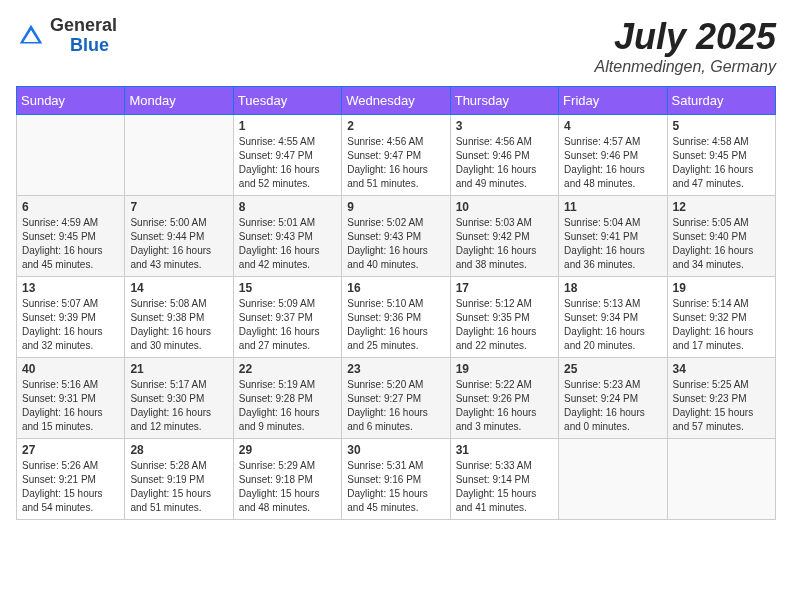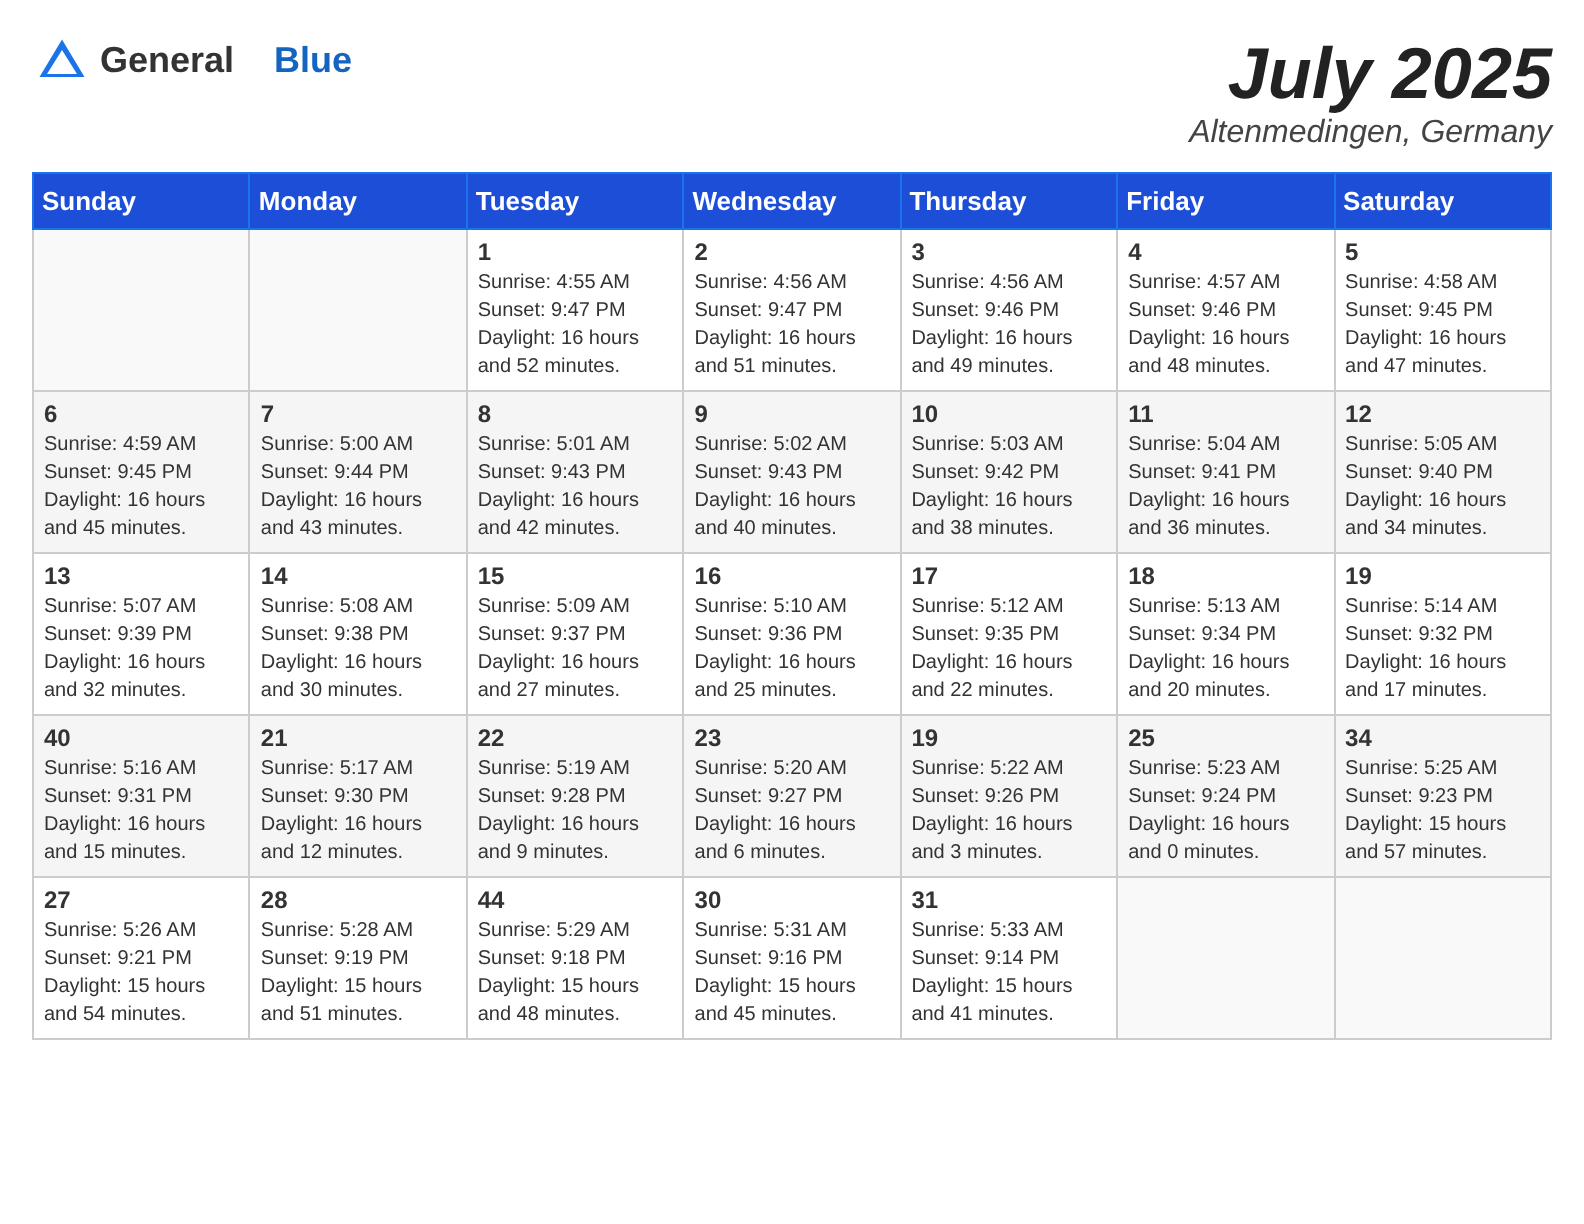--- a/index.html
+++ b/index.html
@@ -15,21 +15,21 @@
       justify-content: space-between;
       align-items: flex-start;
       margin-bottom: 10px;
     }
     .logo {
       display: flex;
       align-items: center;
     }
     .logo-text {
       display: flex;
-      flex-direction: row;
+      flex-direction: column;
       font-size: 18px;
       font-weight: bold;
       line-height: 1.1;
     }
     .logo-general { color: #333; }
     .logo-blue { color: #1565c0; margin-left: 20px; }
     .logo-icon {
       width: 30px;
       height: 30px;
       margin-right: 4px;
@@ -46,23 +46,23 @@
     .location-title {
       font-size: 16px;
       color: #444;
     }
     .calendar {
       width: 100%;
       border-collapse: collapse;
       border: 1px solid #ccc;
     }
     .calendar th {
-      background-color: #1d4ed8;
+      background-color: #8b5cf6;
       color: #fff;
-      font-weight: bold;
+      font-weight: normal;
       font-size: 13px;
       padding: 6px 4px;
       text-align: left;
       border: 1px solid #1a73e8;
     }
     .calendar td {
       vertical-align: top;
       border: 1px solid #ccc;
       padding: 4px 5px;
       font-size: 10.5px;
@@ -242,21 +242,21 @@
       <tr>
         <td>
           <span class="day-num">27</span>
           <div class="day-info">Sunrise: 5:26 AM<br>Sunset: 9:21 PM<br>Daylight: 15 hours and 54 minutes.</div>
         </td>
         <td>
           <span class="day-num">28</span>
           <div class="day-info">Sunrise: 5:28 AM<br>Sunset: 9:19 PM<br>Daylight: 15 hours and 51 minutes.</div>
         </td>
         <td>
-          <span class="day-num">44</span>
+          <span class="day-num">29</span>
           <div class="day-info">Sunrise: 5:29 AM<br>Sunset: 9:18 PM<br>Daylight: 15 hours and 48 minutes.</div>
         </td>
         <td>
           <span class="day-num">30</span>
           <div class="day-info">Sunrise: 5:31 AM<br>Sunset: 9:16 PM<br>Daylight: 15 hours and 45 minutes.</div>
         </td>
         <td>
           <span class="day-num">31</span>
           <div class="day-info">Sunrise: 5:33 AM<br>Sunset: 9:14 PM<br>Daylight: 15 hours and 41 minutes.</div>
         </td>

